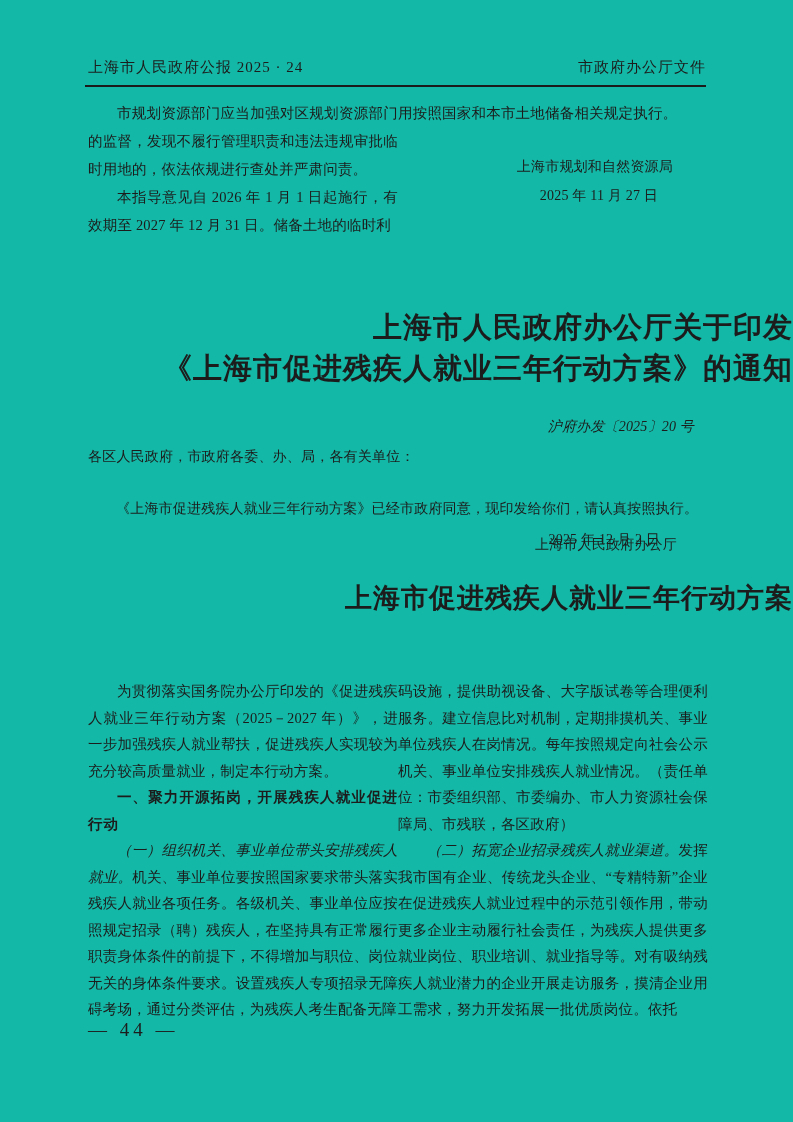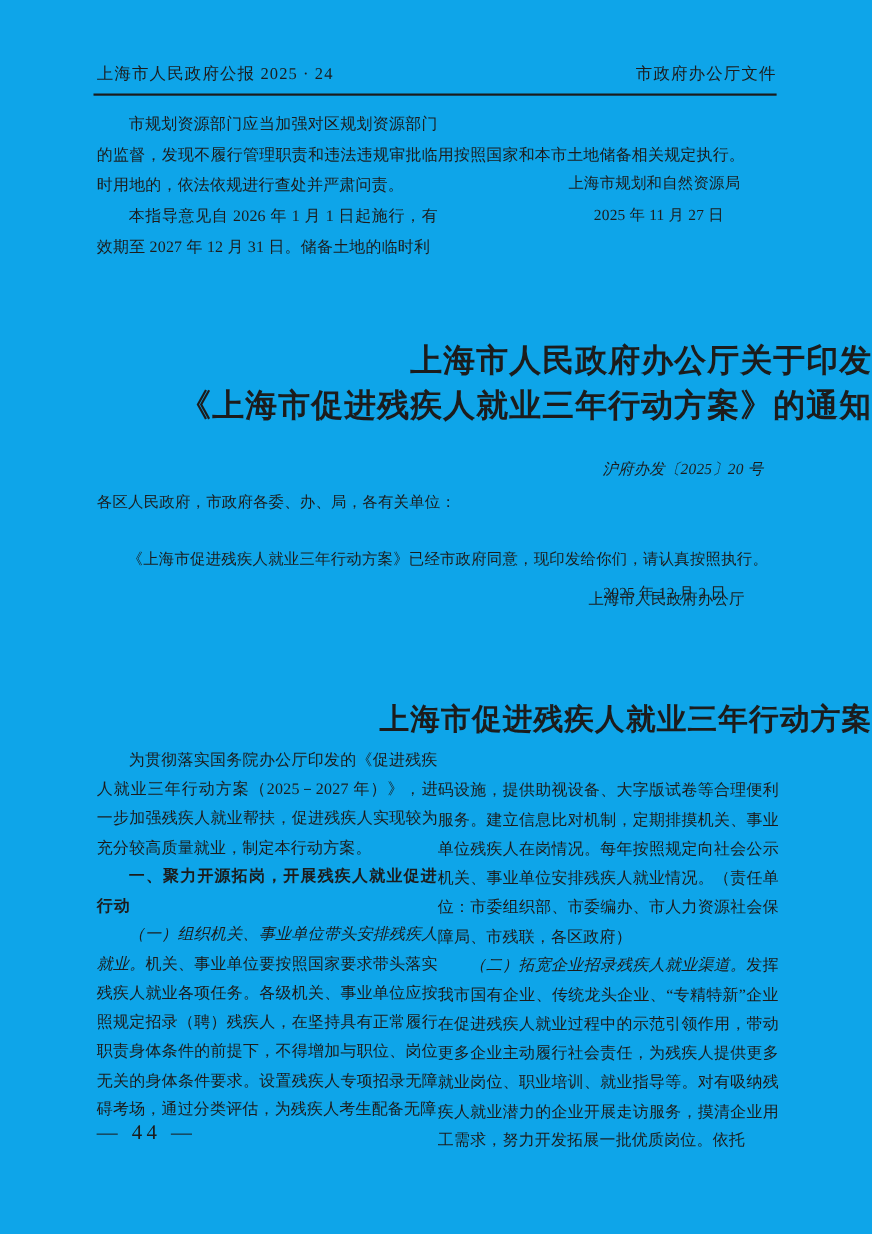--- a/index.html
+++ b/index.html
@@ -1,21 +1,21 @@
 <!DOCTYPE html>
 <html lang="zh"><head>
 <meta charset="utf-8">
 <style>
   html, body { margin: 0; padding: 0; background: #e8e8e8; }
   .page {
     position: relative;
     width: 793px;
     height: 1122px;
     margin: 0 auto;
-    background: #0ea5e9;
+    background: #14b8a6;
     color: #1c1c1c;
     font-family: "Liberation Serif", serif;
     overflow: hidden;
   }
   
   .header {
     position: absolute;
     left: 88px;
     top: 58px;
     width: 618px;
@@ -35,21 +35,21 @@
   
   .col {
     position: absolute;
     width: 310px;
     text-align: justify;
     text-justify: inter-character;
     font-size: 14.5px;
     letter-spacing: 0.2px;
   }
   .col p { margin: 0; text-indent: 2em; }
-  .col p.noindent { text-indent: 0; margin-top: 28px; }
+  .col p.noindent { text-indent: 0; }
   .doc1-col { top: 99px; line-height: 28px; }
   .col-left  { left: 88px; }
   .col-right { left: 398px; }
   .plan-col { top: 678px; line-height: 26.5px; }
   .kai { font-style: italic; }
   .h-bold {
     font-weight: bold;
     font-family: "Liberation Sans", sans-serif;
     letter-spacing: 1px;
   }
@@ -68,21 +68,21 @@
     left: 0;
     width: 793px;
     text-align: right;
     font-weight: bold;
     font-size: 29px;
     letter-spacing: 1px;
     white-space: nowrap;
   }
   .title-line1 { top: 308px; }
   .title-line2 { top: 349px; }
-  .plan-title { top: 636px; font-size: 27px; }
+  .plan-title { top: 580px; font-size: 27px; }
   
   .page-number {
     position: absolute;
     left: 88px;
     top: 1019px;
     font-size: 19px;
     letter-spacing: 4px;
   }
 </style>
 </head>

